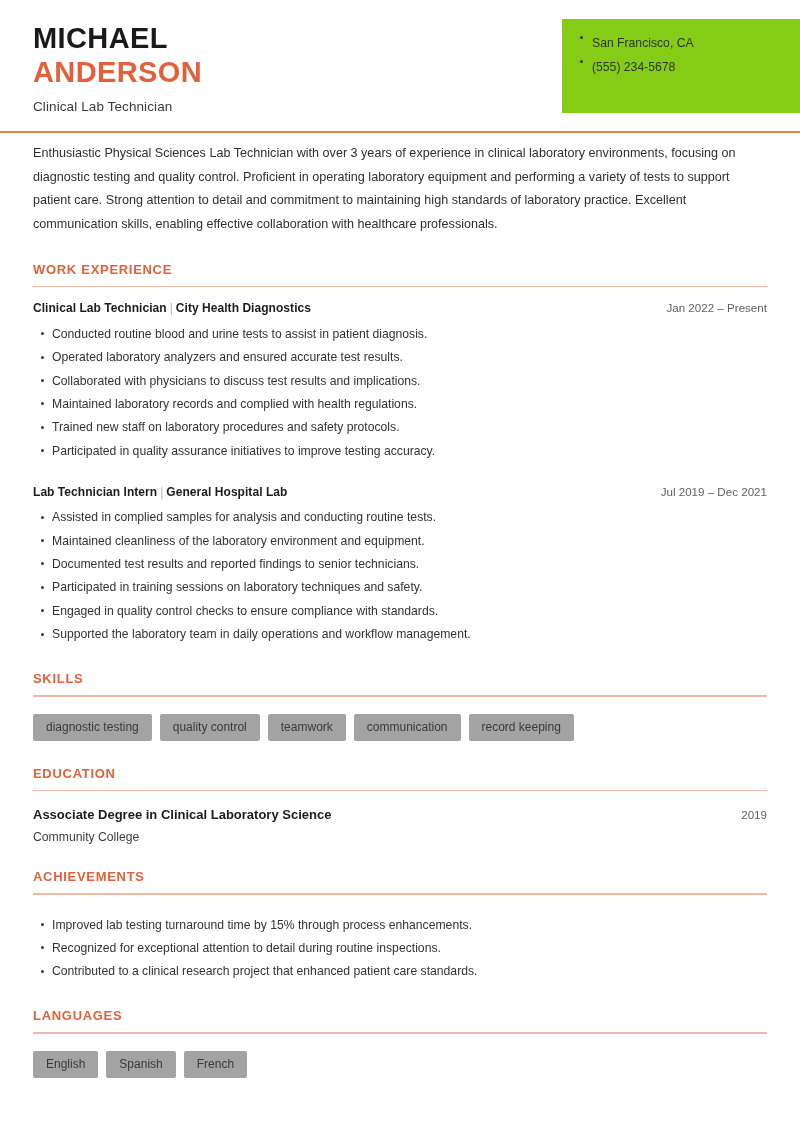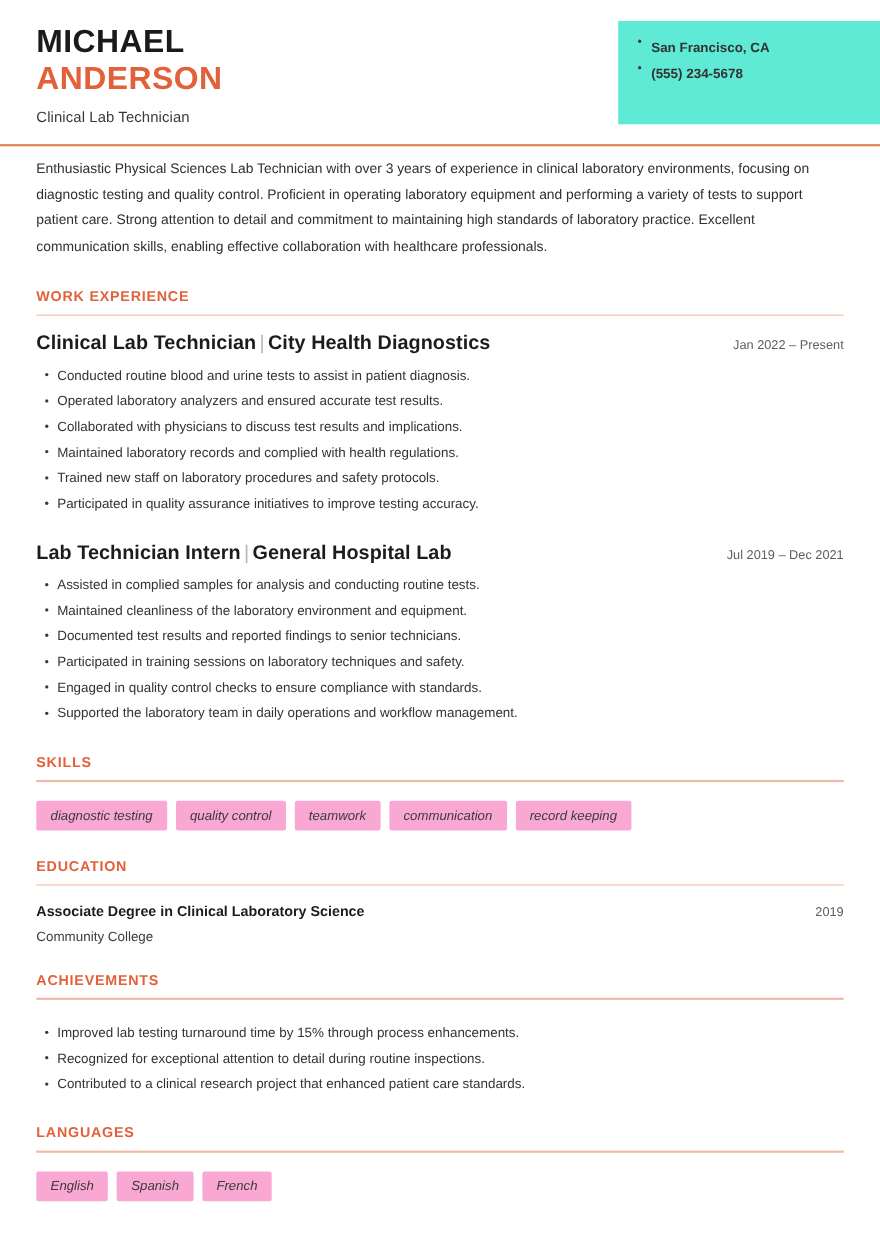--- a/index.html
+++ b/index.html
@@ -38,26 +38,25 @@
   }
   .name-first { color: #1a1a1a; }
   .name-last { color: #e2613a; }
   .job-title {
     font-size: 13.5px;
     color: #3a3a3a;
     margin-top: 9px;
     letter-spacing: 0.1px;
   }
   .contact-box {
-    background: #5eead4;
+    background: #84cc16;
     width: 238px;
     min-height: 94px;
     padding: 12px 0 12px 0;
     margin-top: 19px;
-    font-weight: bold;
   }
   .contact-list {
     list-style: none;
     margin: 0;
     padding: 0 10px 0 30px;
   }
   .contact-list li {
     font-size: 12.2px;
     color: #333333;
     line-height: 1;
@@ -115,21 +114,21 @@
   
   .entry { margin-bottom: 4px; }
   .entry + .entry { margin-top: 22px; }
   .entry-head {
     display: flex;
     justify-content: space-between;
     align-items: baseline;
     margin-bottom: 7px;
   }
   .entry-title {
-    font-size: 18px;
+    font-size: 12px;
     font-weight: bold;
     color: #1c1c1c;
     letter-spacing: 0.05px;
   }
   .entry-sep {
     display: inline-block;
     color: #b6b6b6;
     font-weight: normal;
     padding: 0 3px;
   }
@@ -163,28 +162,27 @@
   }
 
   
   .pill-row {
     display: flex;
     flex-wrap: wrap;
     gap: 8px;
     padding-top: 1px;
   }
   .pill {
-    background: #f9a8d4;
+    background: #a3a3a3;
     color: #3a3a3a;
     font-size: 12px;
     padding: 7px 13px;
     border-radius: 2px;
     line-height: 1.1;
     white-space: nowrap;
-    font-style: italic;
   }
 
   
   .edu-head {
     display: flex;
     justify-content: space-between;
     align-items: baseline;
     gap: 44px;
   }
   .edu-degree {

